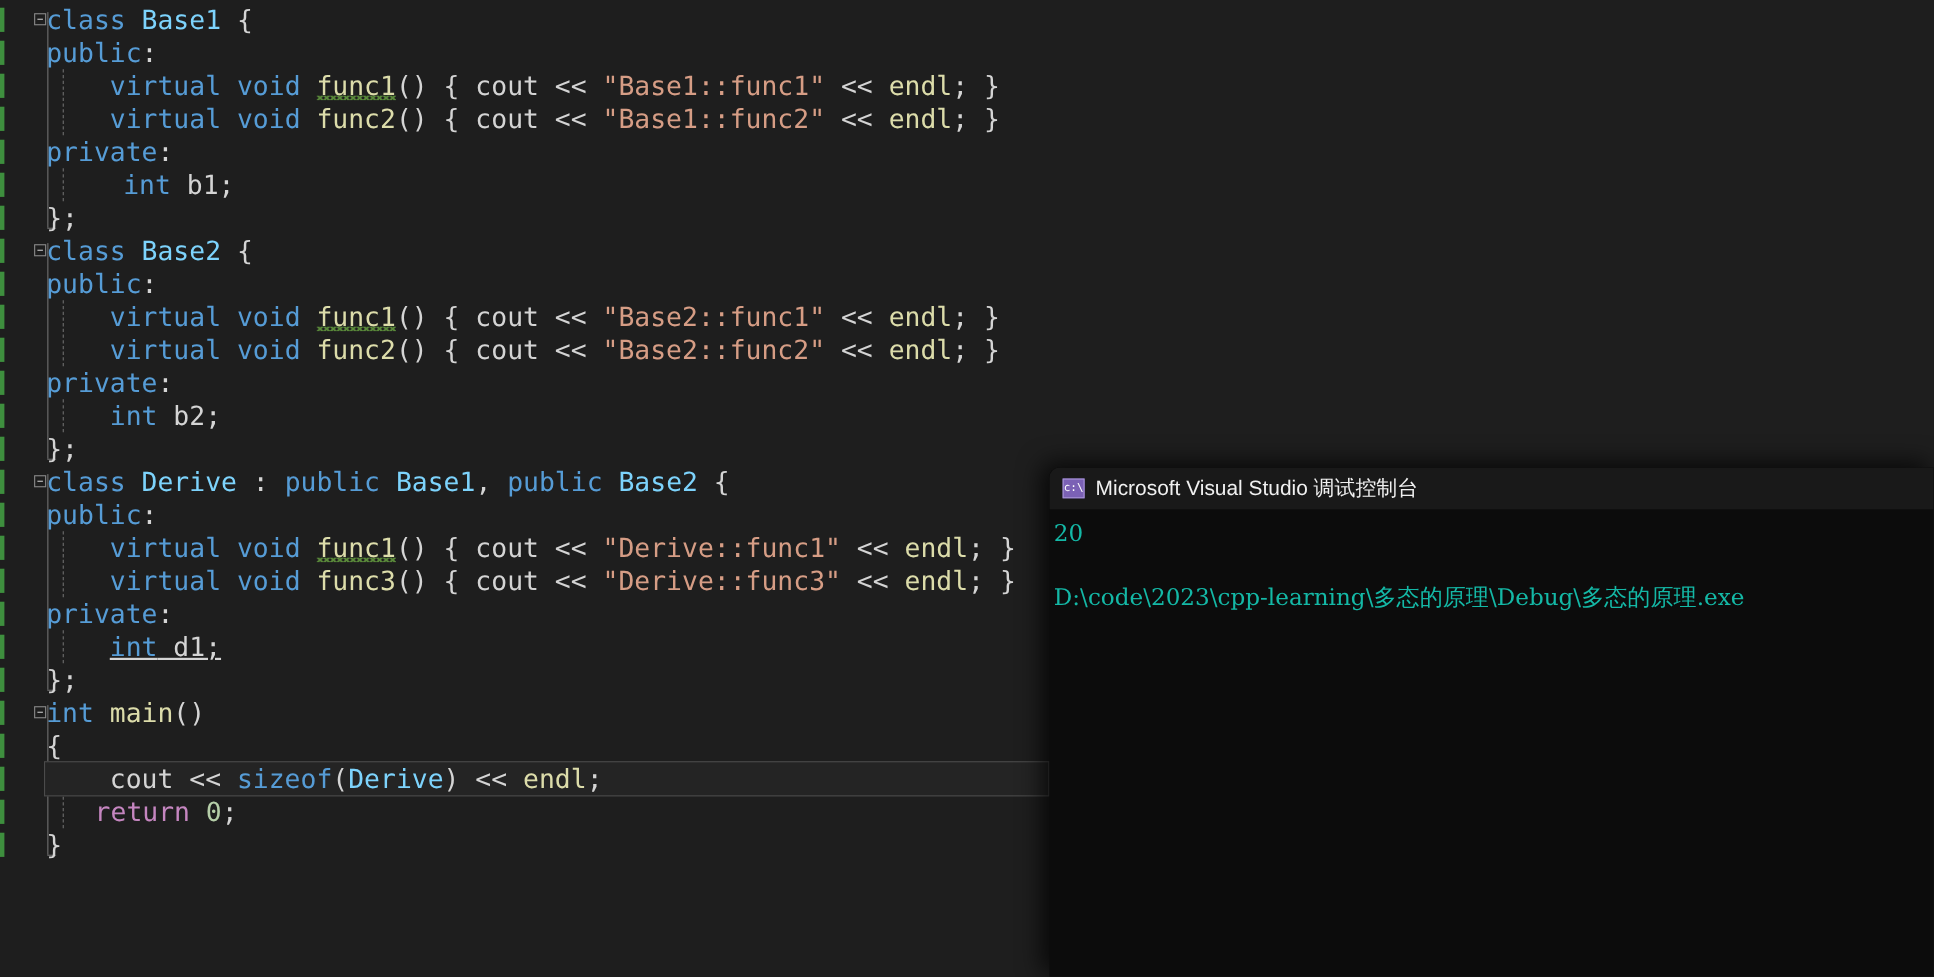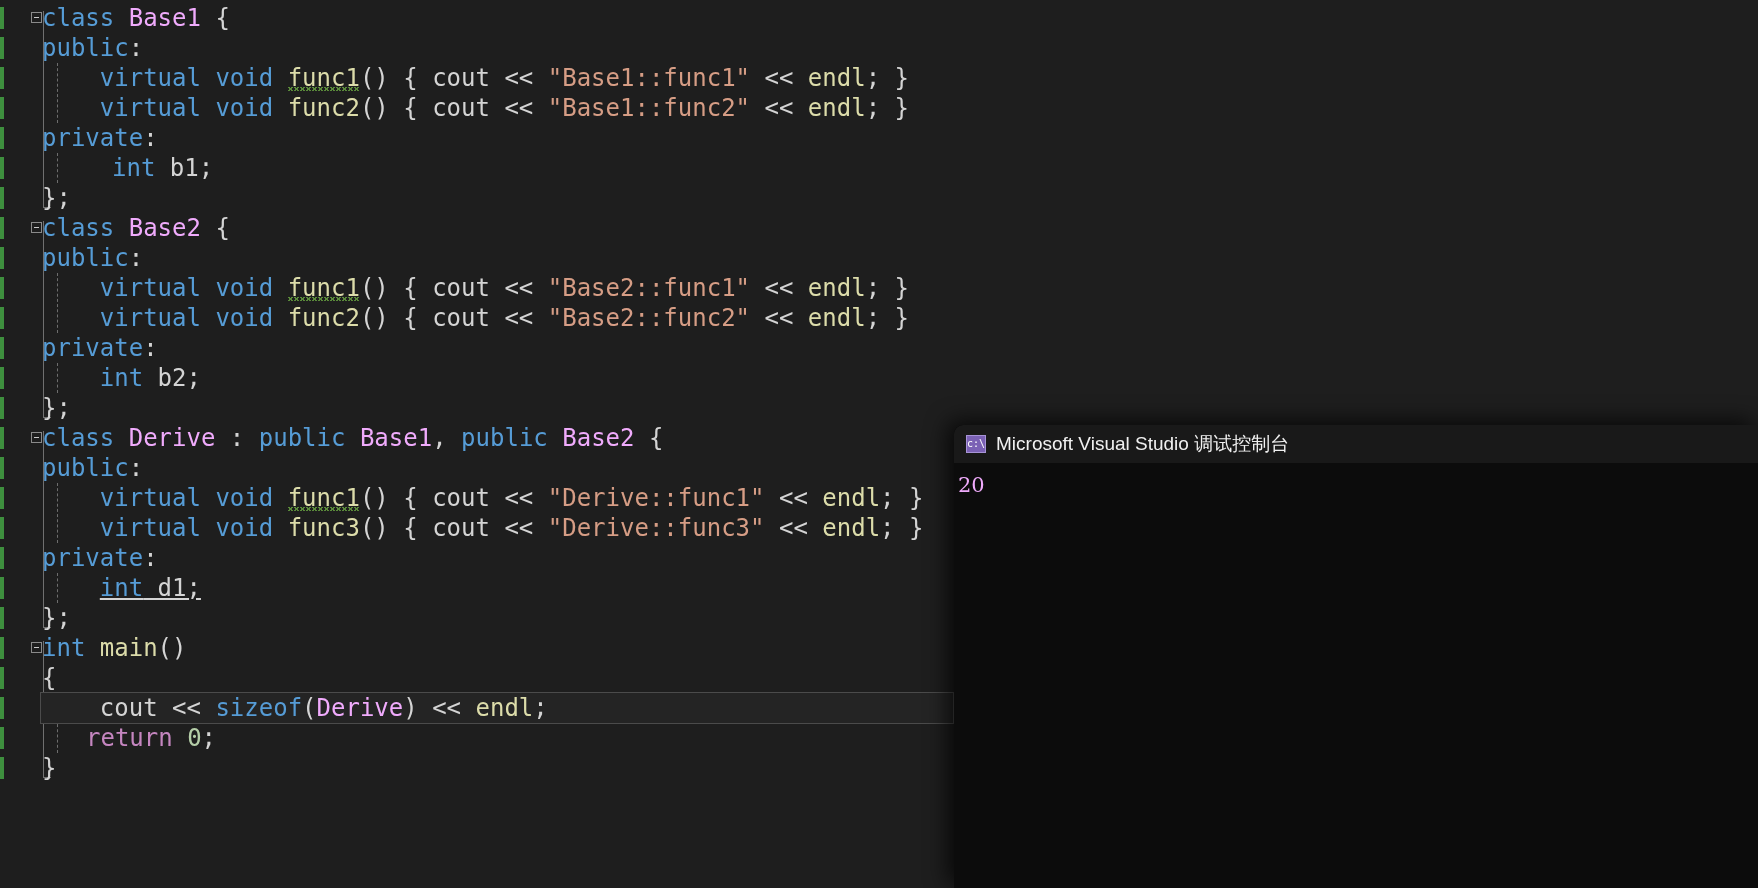--- a/index.html
+++ b/index.html
@@ -104,21 +104,21 @@
     height: 4px;
     background-image:
       linear-gradient(45deg, transparent 40%, #5a8a3a 40%, #5a8a3a 60%, transparent 60%),
       linear-gradient(-45deg, transparent 40%, #5a8a3a 40%, #5a8a3a 60%, transparent 60%);
     background-size: 6px 4px;
     background-repeat: repeat-x;
   }
 
   
   .kw   { color: #569cd6; }
-  .typ  { color: #f0abfc; }
+  .typ  { color: #7dd3fc; }
   .fn   { color: #dcdcaa; }
   .str  { color: #d69d85; }
   .plain{ color: #d4d4d4; }
   .op   { color: #d4d4d4; }
   .num  { color: #b5cea8; }
   .ctl  { color: #c586c0; }
   .punct{ color: #d4d4d4; }
 
   
   #console {
@@ -161,21 +161,21 @@
     font-family: "Liberation Sans", sans-serif;
     font-size: 19px;
     color: #f0f0f0;
     white-space: nowrap;
   }
   #console-body {
     padding: 8px 0 0 4px;
     font-family: "DejaVu Serif", serif;
     font-size: 21px;
     line-height: 29px;
-    color: #f0abfc;
+    color: #14b8a6;
     white-space: pre;
   }
   #console-body .cline { white-space: pre; }
 </style>
 </head>
 <body>
 
 <div id="editor">
 
   <div id="change-gutter">
@@ -264,14 +264,14 @@
 
 </div>
 
 <div id="console">
   <div id="console-titlebar">
     <div id="console-icon">
       <span>c:\</span>
     </div>
     <div id="console-title">Microsoft Visual Studio 调试控制台</div>
   </div>
-  <div id="console-body"><div class="cline">20</div><div class="cline">&nbsp;</div></div>
+  <div id="console-body"><div class="cline">20</div><div class="cline">&nbsp;</div><div class="cline">D:\code\2023\cpp-learning\多态的原理\Debug\多态的原理.exe</div></div>
 </div>
 
 </body></html>

